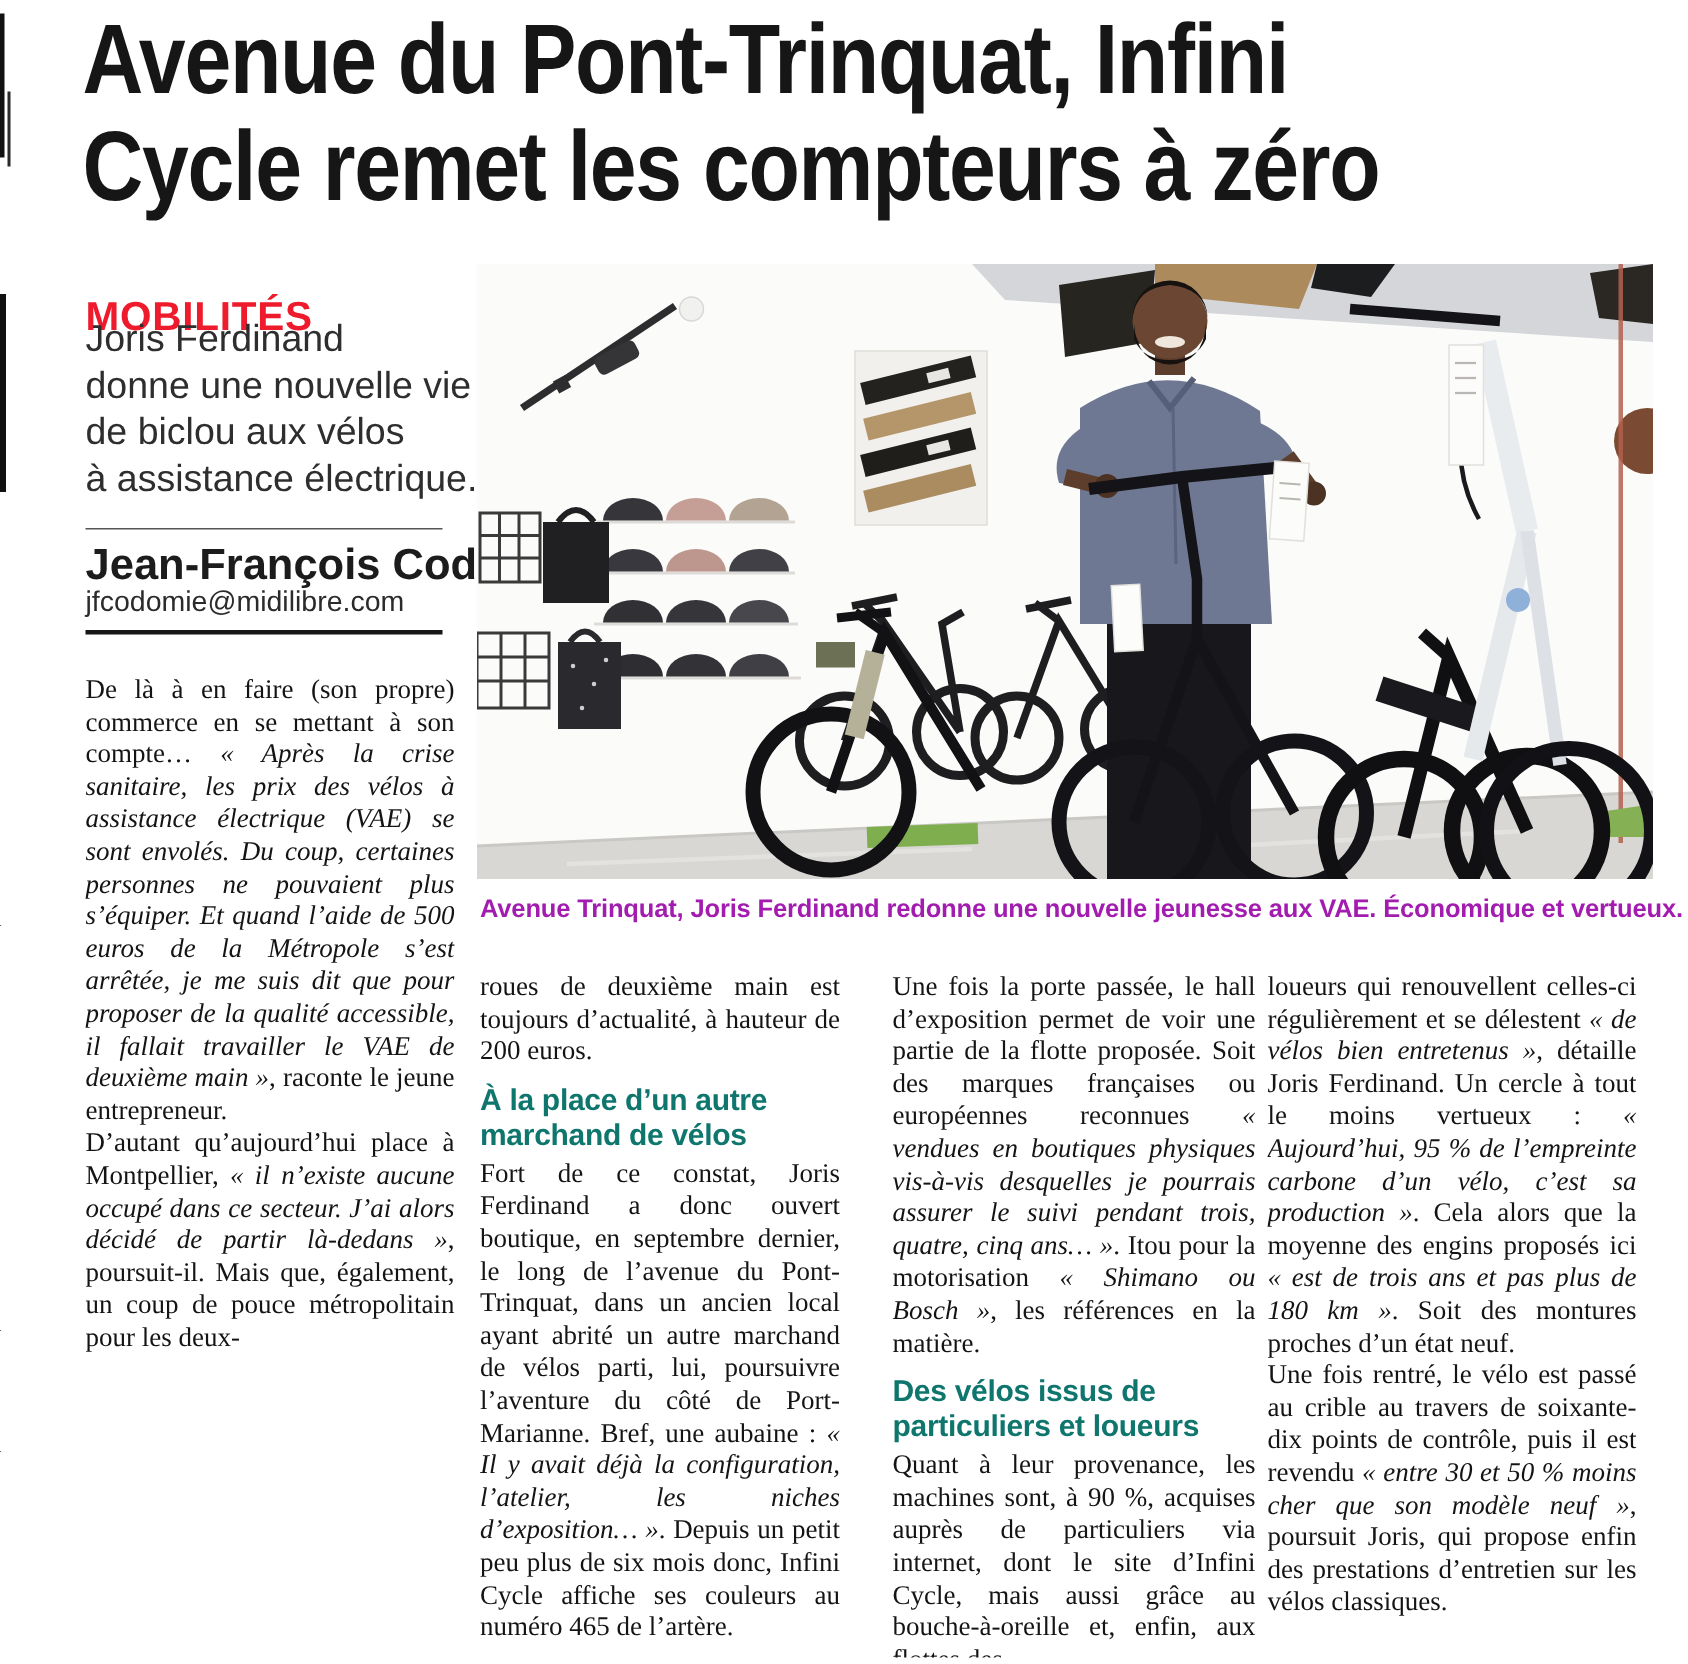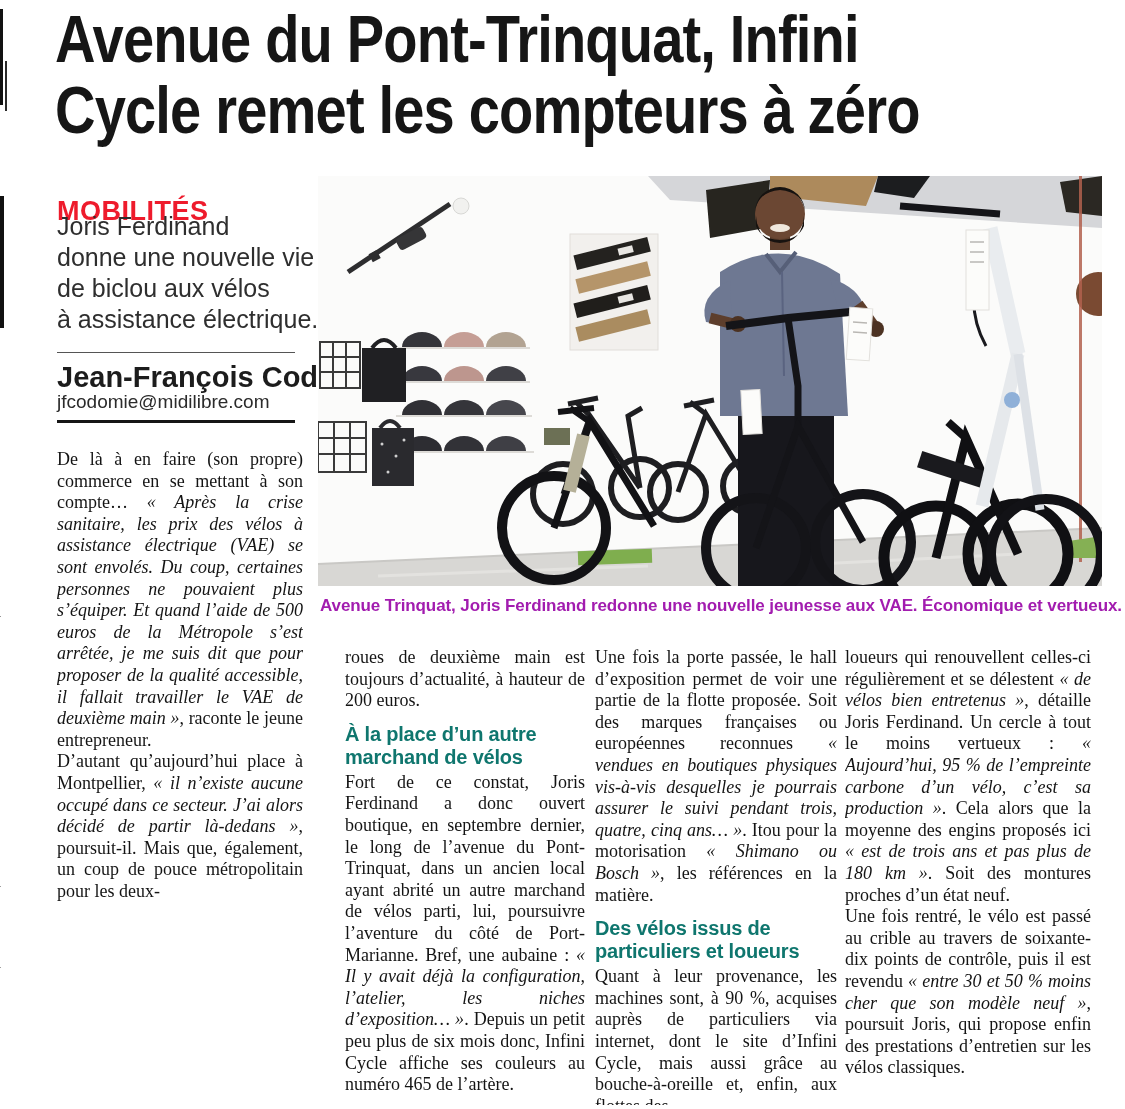--- a/index.html
+++ b/index.html
@@ -11,21 +11,21 @@
   .headline div{white-space:nowrap;}
   .kicker{left:57px;top:164px;font-size:27px;font-weight:700;letter-spacing:.5px;color:#ee1b2c;}
   .lede{left:57px;top:211px;font-size:25px;line-height:31px;color:#2e2e2e;font-weight:400;}
   .rule-thin{left:57px;top:352px;width:238px;height:1px;background:#555;}
   .byline-name{left:57px;top:361px;font-size:29px;font-weight:700;color:#1c1c1c;text-align:right;}
   .byline-email{left:57px;top:391px;font-size:19px;color:#2b2b2b;}
   .rule-thick{left:57px;top:420px;width:238px;height:3px;background:#161616;}
   .bodycol{position:absolute;font-family:"Liberation Serif","DejaVu Serif",serif;
            font-size:18px;line-height:21.6px;text-align:justify;color:#141414;overflow:hidden;}
   .col1{left:57px;top:449px;width:246px;height:645px;}
-  .col2{left:320px;top:647px;width:240px;height:458px;margin-left:25px;}
+  .col2{left:320px;top:647px;width:240px;height:458px;}
   .col3{left:571px;top:647px;width:242px;height:458px;margin-left:24px;}
   .col4{left:845px;top:647px;width:246px;height:458px;}
   .para{margin:0;}
   .subhead{font-family:"Liberation Sans",sans-serif;font-weight:700;font-size:20px;
            line-height:23px;margin:11px 0 3px;text-align:left;letter-spacing:-0.2px;color:#0f766e;}
   .it{font-style:italic;}
   .photo{left:318px;top:176px;width:784px;height:410px;overflow:hidden;background:#fbfbfa;}
   .caption-row{left:320px;top:596px;width:782px;font-size:17px;font-weight:700;
                letter-spacing:-0.1px;color:#a21caf;white-space:nowrap;}
   .edge-mark1{left:0;top:9px;width:3px;height:96px;background:#111;}

